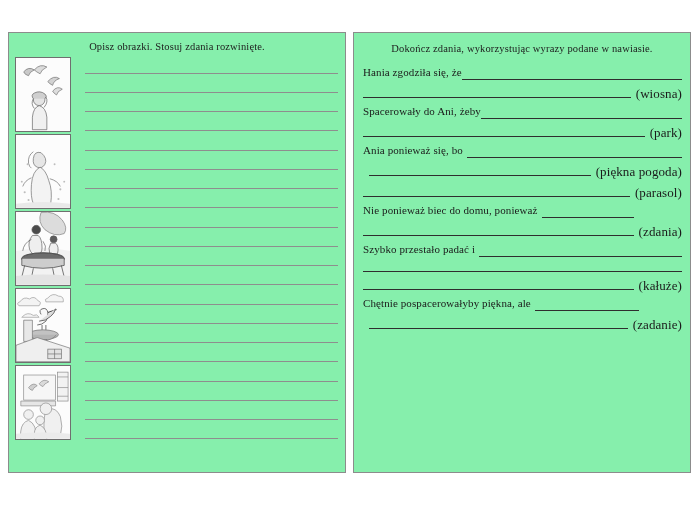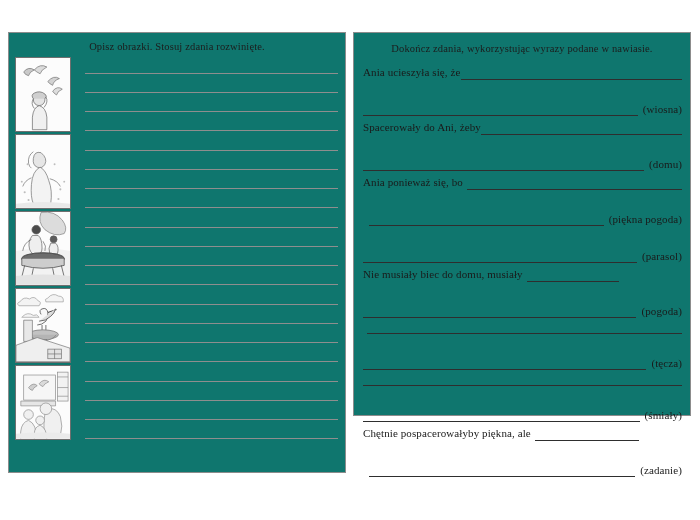--- a/index.html
+++ b/index.html
@@ -6,26 +6,26 @@
   body{
     width:700px;height:520px;background:#ffffff;
     font-family:"Liberation Serif", serif;
     color:#1a1a1a;-webkit-font-smoothing:antialiased;
     overflow:hidden;position:relative;
   }
   .worksheet{position:relative;width:700px;height:520px;}
 
   
   .panel{
-    position:absolute;background:#0f766e;
+    position:absolute;background:#86efac;
     border:1px solid #8c8c8c;
     box-sizing:border-box;
   }
   .panel-left{left:8px;top:32px;width:338px;height:441px;}
-  .panel-right{left:353px;top:32px;width:338px;height:384px;}
+  .panel-right{left:353px;top:32px;width:338px;height:441px;}
 
   .panel-title{
     text-align:center;font-size:10.5px;letter-spacing:.15px;
     padding-top:8px;line-height:1.2;color:#1c1c1c;
   }
   .panel-right .panel-title{padding-top:10px;font-size:10.5px;}
 
   
   .rows{position:absolute;left:5px;top:24px;right:4px;}
   .pic-row{position:relative;height:76px;margin-bottom:1px;}
@@ -49,23 +49,23 @@
     font-size:11px;line-height:15px;white-space:nowrap;
     padding-bottom:1px;
   }
   .sent-top .stext{flex:0 0 auto;letter-spacing:.1px;}
   .sent-top .fill{
     flex:1 1 auto;border-bottom:1px solid #2e2e2e;
     height:11px;margin-left:0px;
   }
   .sent-top .fill.gap{margin-left:4px;}
   .sent-bot{
-    display:flex;align-items:center;
-    font-size:11px;line-height:15px;white-space:nowrap;
-    padding-bottom:1px;margin-top:21px;
+    display:flex;align-items:flex-start;
+    font-size:13px;line-height:15px;white-space:nowrap;
+    padding-bottom:1px;margin-top:5px;
   }
   .sent-bot .fill{
     flex:1 1 auto;border-bottom:1px solid #2e2e2e;height:11px;
   }
   .sent-bot .hint{flex:0 0 auto;padding-left:5px;letter-spacing:.1px;}
   .indent .fill{margin-left:6px;}
 </style>
 </head>
 <body>
 
@@ -236,37 +236,37 @@
     </div>
   </section>
 
   <section class="panel panel-right">
     <div class="panel-title">Dokończ zdania, wykorzystując wyrazy podane w nawiasie.</div>
 
     <div class="sentences">
 
       <div class="sent">
         <div class="sent-top">
-          <span class="stext">Ania  ucieszyła  się,  że</span>
+          <span class="stext">Hania  zgodziła  się,  że</span>
           <span class="fill"></span>
         </div>
         <div class="sent-bot">
           <span class="fill"></span>
           <span class="hint">(wiosna)</span>
         </div>
       </div>
 
       <div class="sent">
         <div class="sent-top">
           <span class="stext">Spacerowały  do  Ani,  żeby</span>
           <span class="fill"></span>
         </div>
         <div class="sent-bot">
           <span class="fill"></span>
-          <span class="hint">(domu)</span>
+          <span class="hint">(park)</span>
         </div>
       </div>
 
       <div class="sent indent">
         <div class="sent-top">
           <span class="stext">Ania ponieważ się, bo</span>
           <span class="fill gap"></span>
         </div>
         <div class="sent-bot">
           <span class="fill"></span>
@@ -276,46 +276,43 @@
 
       <div class="sent">
         <div class="sent-bot">
           <span class="fill"></span>
           <span class="hint">(parasol)</span>
         </div>
       </div>
 
       <div class="sent">
         <div class="sent-top">
-          <span class="stext">Nie musiały biec do domu, musiały</span>
+          <span class="stext">Nie ponieważ biec do domu, ponieważ</span>
           <span class="fill gap" style="max-width:92px"></span>
         </div>
         <div class="sent-bot">
           <span class="fill"></span>
-          <span class="hint">(pogoda)</span>
-        </div>
-      </div>
-
-      <div class="sent">
-        <div class="sent-top">
+          <span class="hint">(zdania)</span>
+        </div>
+      </div>
+
+      <div class="sent">
+        <div class="sent-top">
+          <span class="stext">Szybko przestało padać i</span>
           <span class="fill gap"></span>
         </div>
-        <div class="sent-bot">
-          <span class="fill"></span>
-          <span class="hint">(tęcza)</span>
-        </div>
-      </div>
-
-      <div class="sent">
-        <div class="sent-top">
-          <span class="fill"></span>
-        </div>
-        <div class="sent-bot">
-          <span class="fill"></span>
-          <span class="hint">(śmiały)</span>
+      </div>
+
+      <div class="sent">
+        <div class="sent-top">
+          <span class="fill"></span>
+        </div>
+        <div class="sent-bot">
+          <span class="fill"></span>
+          <span class="hint">(kałuże)</span>
         </div>
       </div>
 
       <div class="sent indent">
         <div class="sent-top">
           <span class="stext">Chętnie pospacerowałyby piękna, ale</span>
           <span class="fill gap" style="max-width:104px"></span>
         </div>
         <div class="sent-bot">
           <span class="fill"></span>

